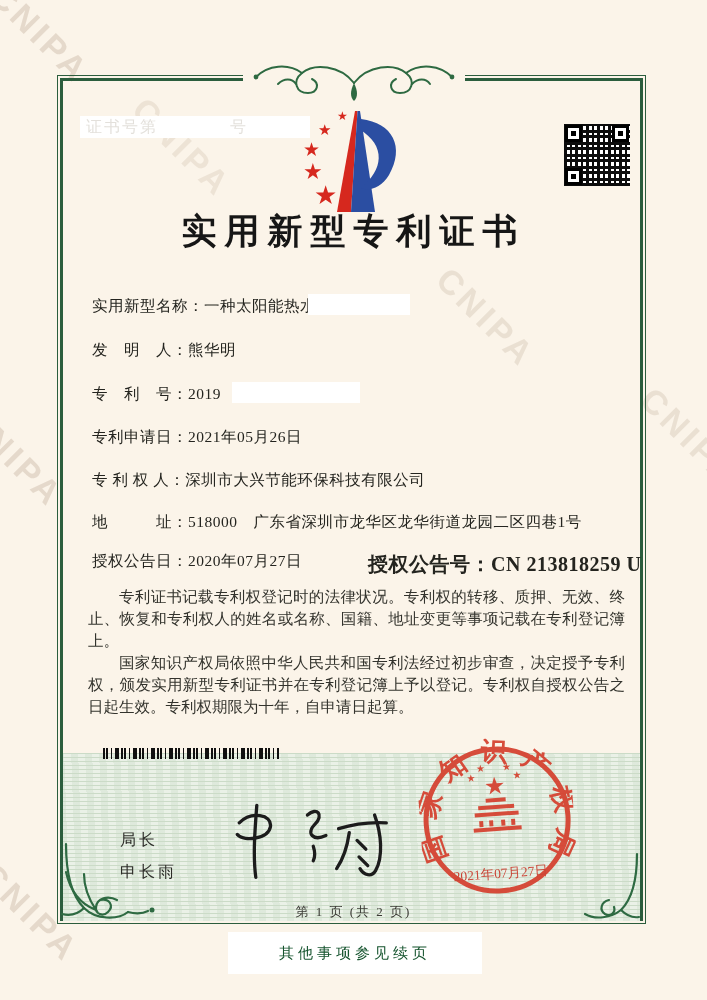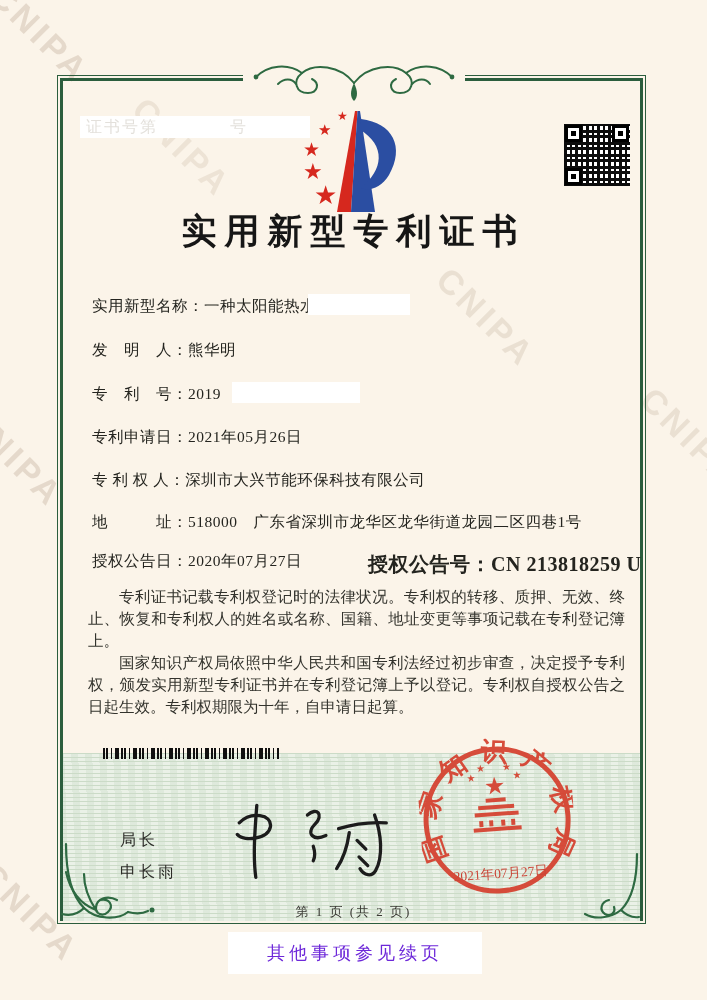--- a/index.html
+++ b/index.html
@@ -91,21 +91,21 @@
           transform:rotate(-4deg); opacity:0.93; }
 
   .orn-bl { position:absolute; left:60px; top:842px; z-index:4; }
   .orn-br { position:absolute; left:579px; top:852px; z-index:4; }
 
   .pageinfo { position:absolute; left:0; right:0; top:903px; text-align:center; z-index:5;
               font-size:13px; color:#3a3a34; letter-spacing:2px; }
 
   .note-box { position:absolute; left:228px; top:932px; width:254px; height:42px;
               background:#ffffff; z-index:4; display:flex; align-items:center; justify-content:center; }
-  .note-box span { font-size:18px; color:#6d28d9; letter-spacing:4px; }
+  .note-box span { font-size:15px; color:#14532d; letter-spacing:4px; }
 </style>
 </head>
 <body>
 
 <div class="page">
 
   <span class="wm wm1">CNIPA</span>
   <span class="wm wm2">CNIPA</span>
   <span class="wm wm3">CNIPA</span>
   <span class="wm wm4">CNIPA</span>

